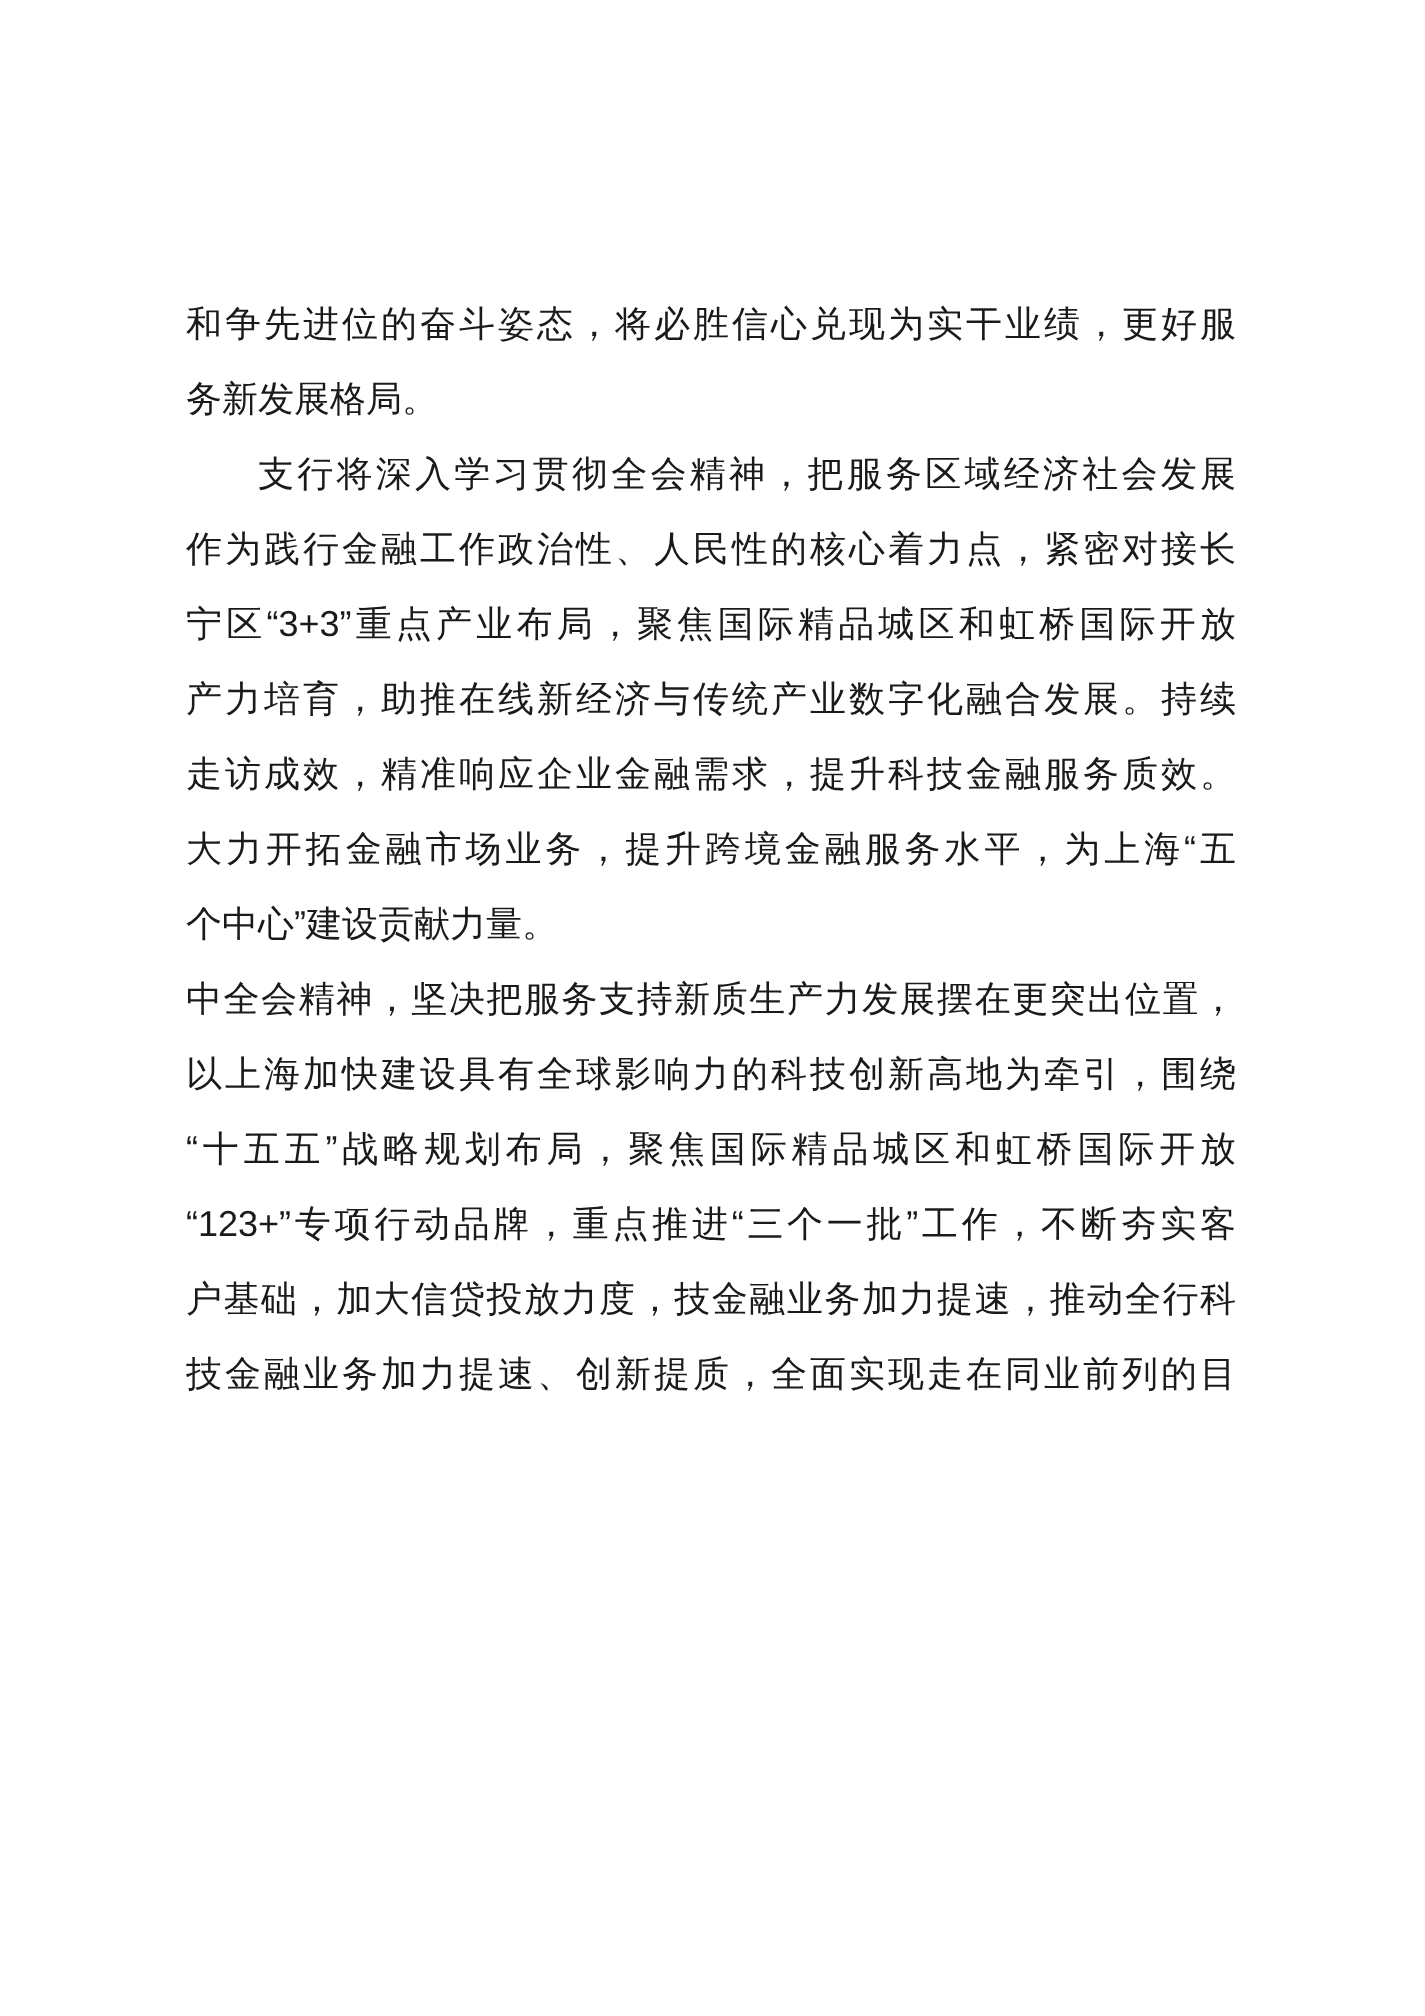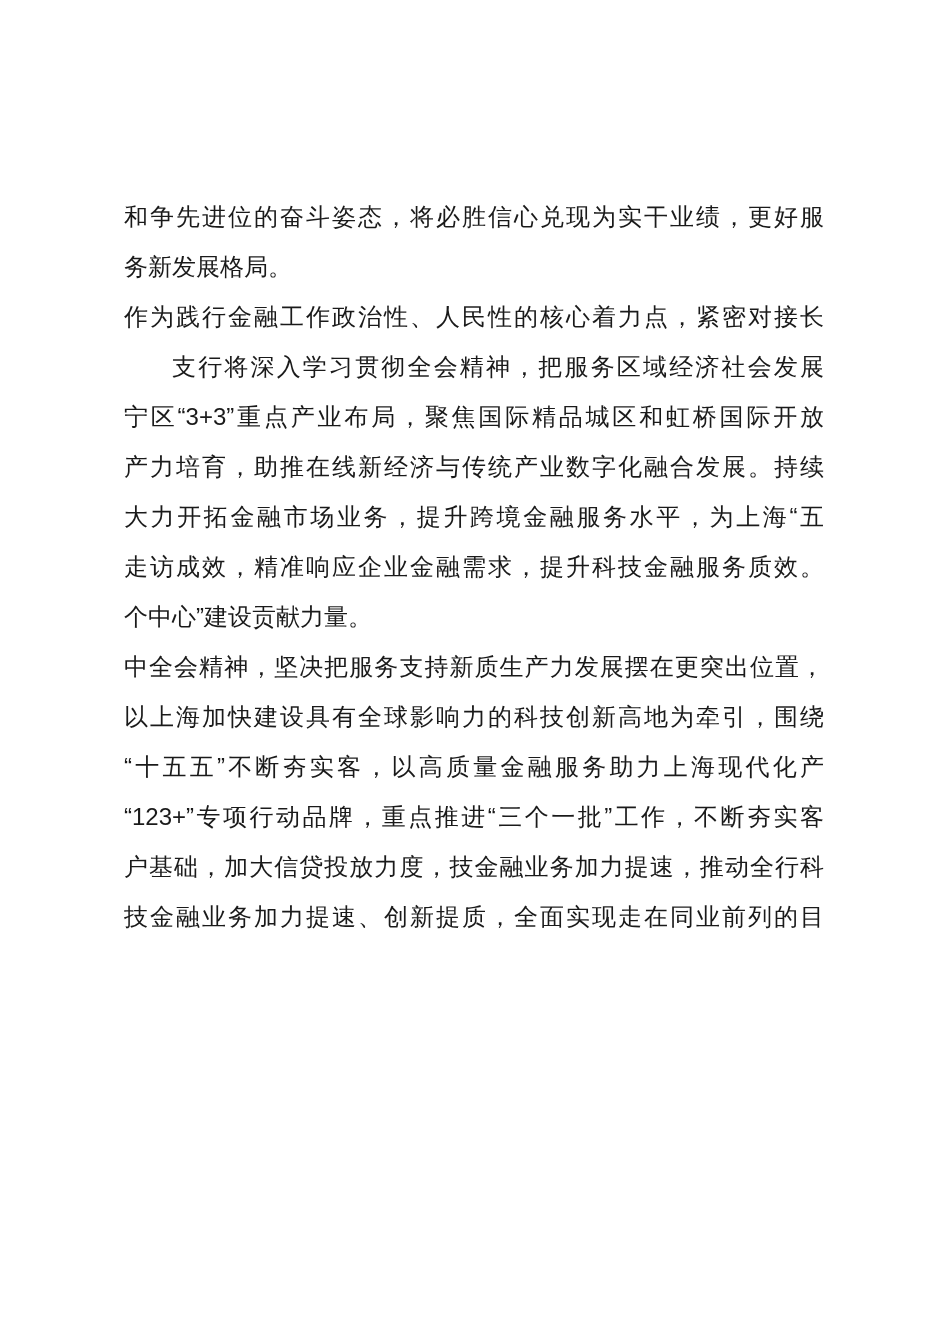--- a/index.html
+++ b/index.html
@@ -58,30 +58,30 @@
 </style>
 </head>
 <body>
 
 <div class="page">
 
   <div class="doc-body">
 
   <div class="text-line">和争先进位的奋斗姿态，将必胜信心兑现为实干业绩，更好服</div>
       <div class="text-line para-end">务新发展格局。</div>
+      <div class="text-line indent">支行将深入学习贯彻全会精神，把服务区域经济社会发展</div>
       <div class="text-line">作为践行金融工作政治性、人民性的核心着力点，紧密对接长</div>
-      <div class="text-line indent">支行将深入学习贯彻全会精神，把服务区域经济社会发展</div>
       <div class="text-line">宁区“3+3”重点产业布局，聚焦国际精品城区和虹桥国际开放</div>
       <div class="text-line">产力培育，助推在线新经济与传统产业数字化融合发展。持续</div>
+      <div class="text-line">走访成效，精准响应企业金融需求，提升科技金融服务质效。</div>
       <div class="text-line">大力开拓金融市场业务，提升跨境金融服务水平，为上海“五</div>
-      <div class="text-line">走访成效，精准响应企业金融需求，提升科技金融服务质效。</div>
       <div class="text-line para-end">个中心”建设贡献力量。</div>
       <div class="text-line">中全会精神，坚决把服务支持新质生产力发展摆在更突出位置，</div>
       <div class="text-line">以上海加快建设具有全球影响力的科技创新高地为牵引，围绕</div>
-      <div class="text-line">“十五五”不断夯实客，以高质量金融服务助力上海现代化产</div>
+      <div class="text-line">“十五五”战略规划布局，聚焦国际精品城区和虹桥国际开放</div>
       <div class="text-line">“123+”专项行动品牌，重点推进“三个一批”工作，不断夯实客</div>
       <div class="text-line">户基础，加大信贷投放力度，技金融业务加力提速，推动全行科</div>
       <div class="text-line">技金融业务加力提速、创新提质，全面实现走在同业前列的目</div>
     </div>
 
   <div class="footer">
     <span class="dash">—</span><span class="pnum">2</span><span class="dash">—</span>
   </div>
 
 </div>

